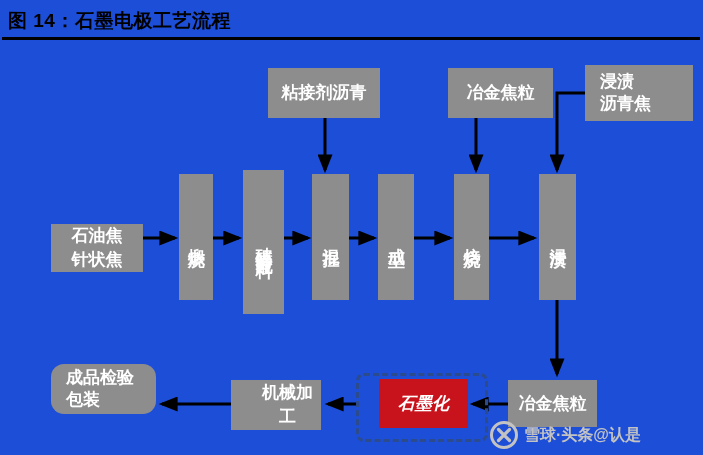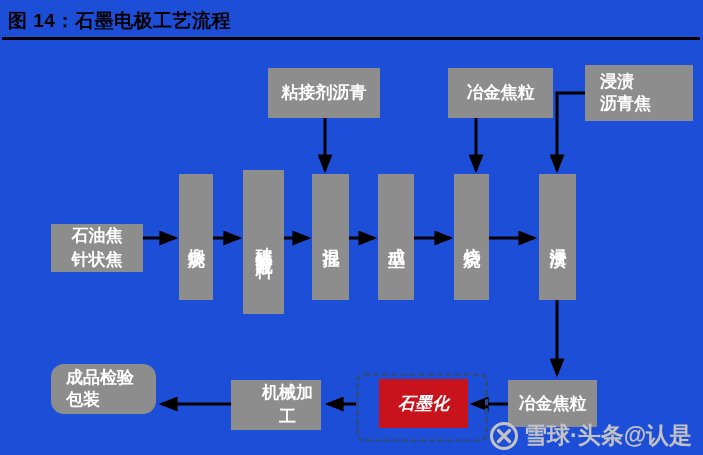--- a/index.html
+++ b/index.html
@@ -80,21 +80,21 @@
     pointer-events: none;
   }
   .watermark {
     position: absolute;
     left: 489px;
     top: 420px;
     display: flex;
     align-items: center;
     gap: 5px;
     color: #c3c3c3;
-    font-size: 23px;
+    font-size: 16px;
     font-weight: bold;
     white-space: nowrap;
     z-index: 5;
   }
   .wm-logo { display: block; }
 </style>
 </head>
 <body>
 
 <div class="page">

